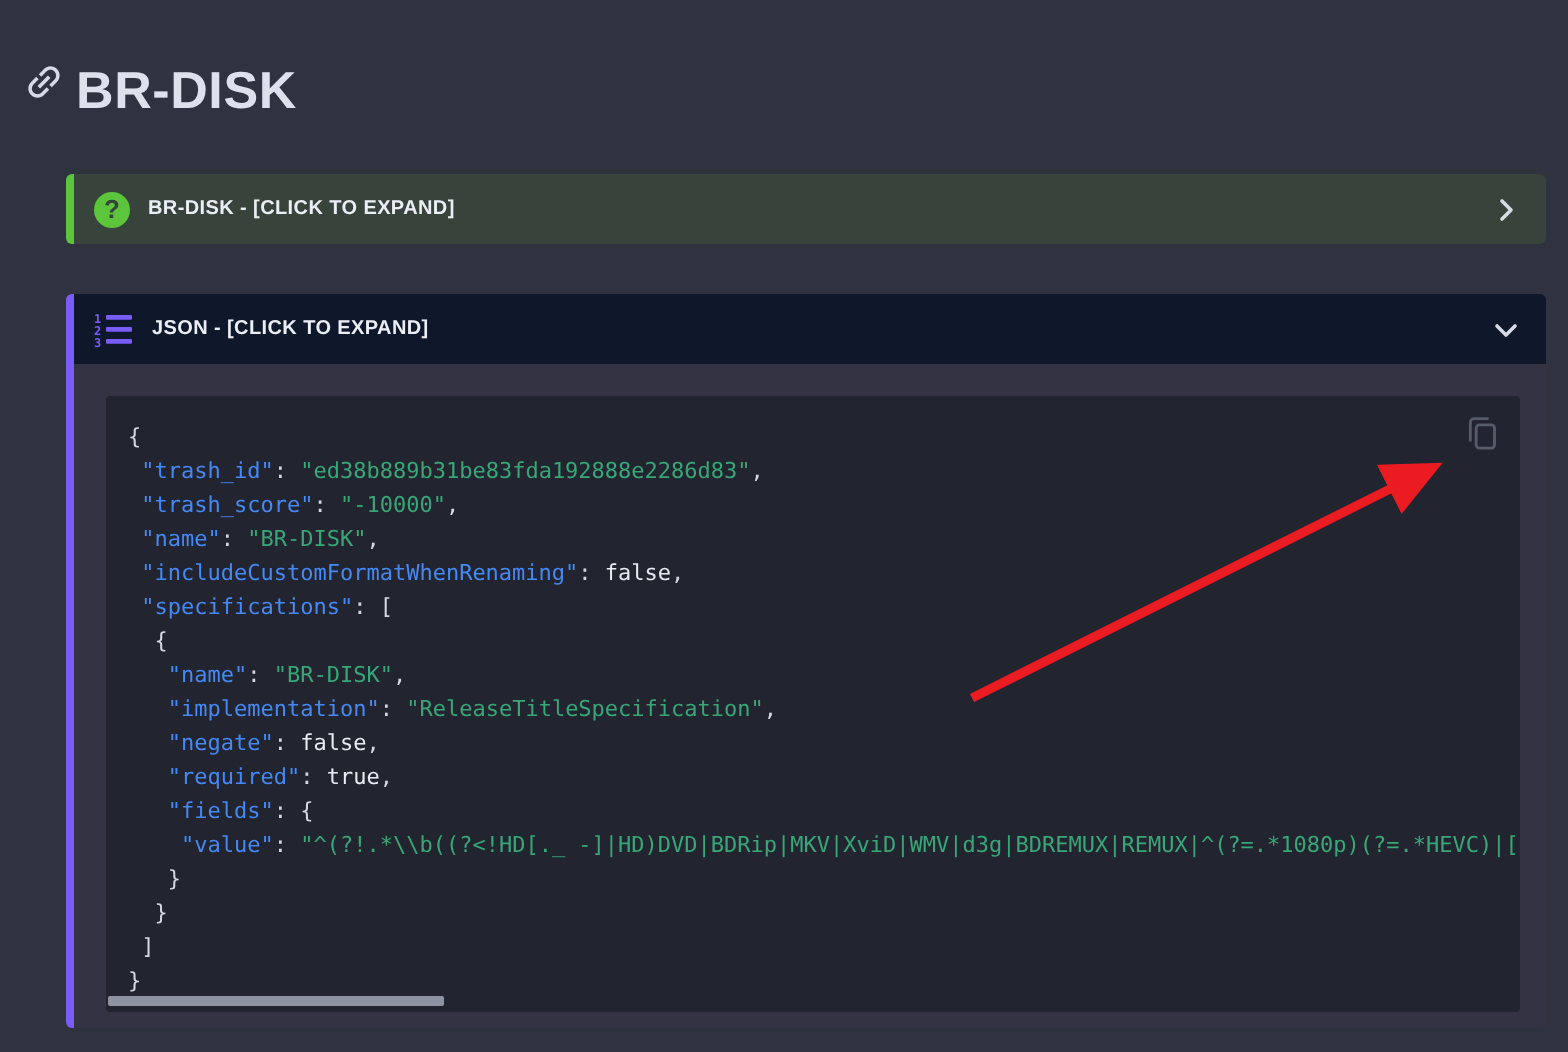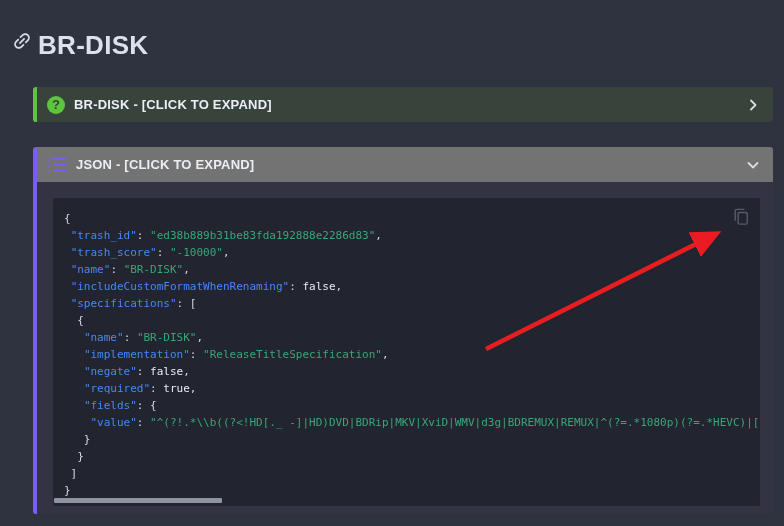--- a/index.html
+++ b/index.html
@@ -25,23 +25,23 @@
     position:absolute; left:33px; width:740px;
     border-radius:3px; overflow:hidden;
   }
   .admon-q { top:87px; border-left:4px solid var(--accent-q); }
   .admon-j { top:147px; bottom:12px; border-left:4px solid var(--accent-j); background:#333344; }
   .admon-header {
     height:35px; display:flex; align-items:center; gap:9px;
     padding:0 12px 0 10px; cursor:pointer; user-select:none;
   }
   .admon-q .admon-header { background:#37433b; border-radius:0 3px 3px 0; }
-  .admon-j .admon-header { background:#737373; }
+  .admon-j .admon-header { background:#0f172a; }
   .admon-label {
-    font-size:13px; font-weight:700; color:#eceef5; letter-spacing:0.2px;
+    font-size:10px; font-weight:700; color:#eceef5; letter-spacing:0.2px;
     flex:1 1 auto;
   }
   .qicon { width:18px; height:18px; border-radius:50%; background:var(--accent-q);
     display:flex; align-items:center; justify-content:center;
     color:#36423a; font-size:13px; font-weight:700; flex:0 0 auto; }
   .listicon { width:20px; height:20px; flex:0 0 auto; }
   .chev { width:16px; height:16px; flex:0 0 auto; color:#d8dbe4; }
   
   .codewrap {
     position:absolute; left:16px; right:13px; top:51px; bottom:8px;

